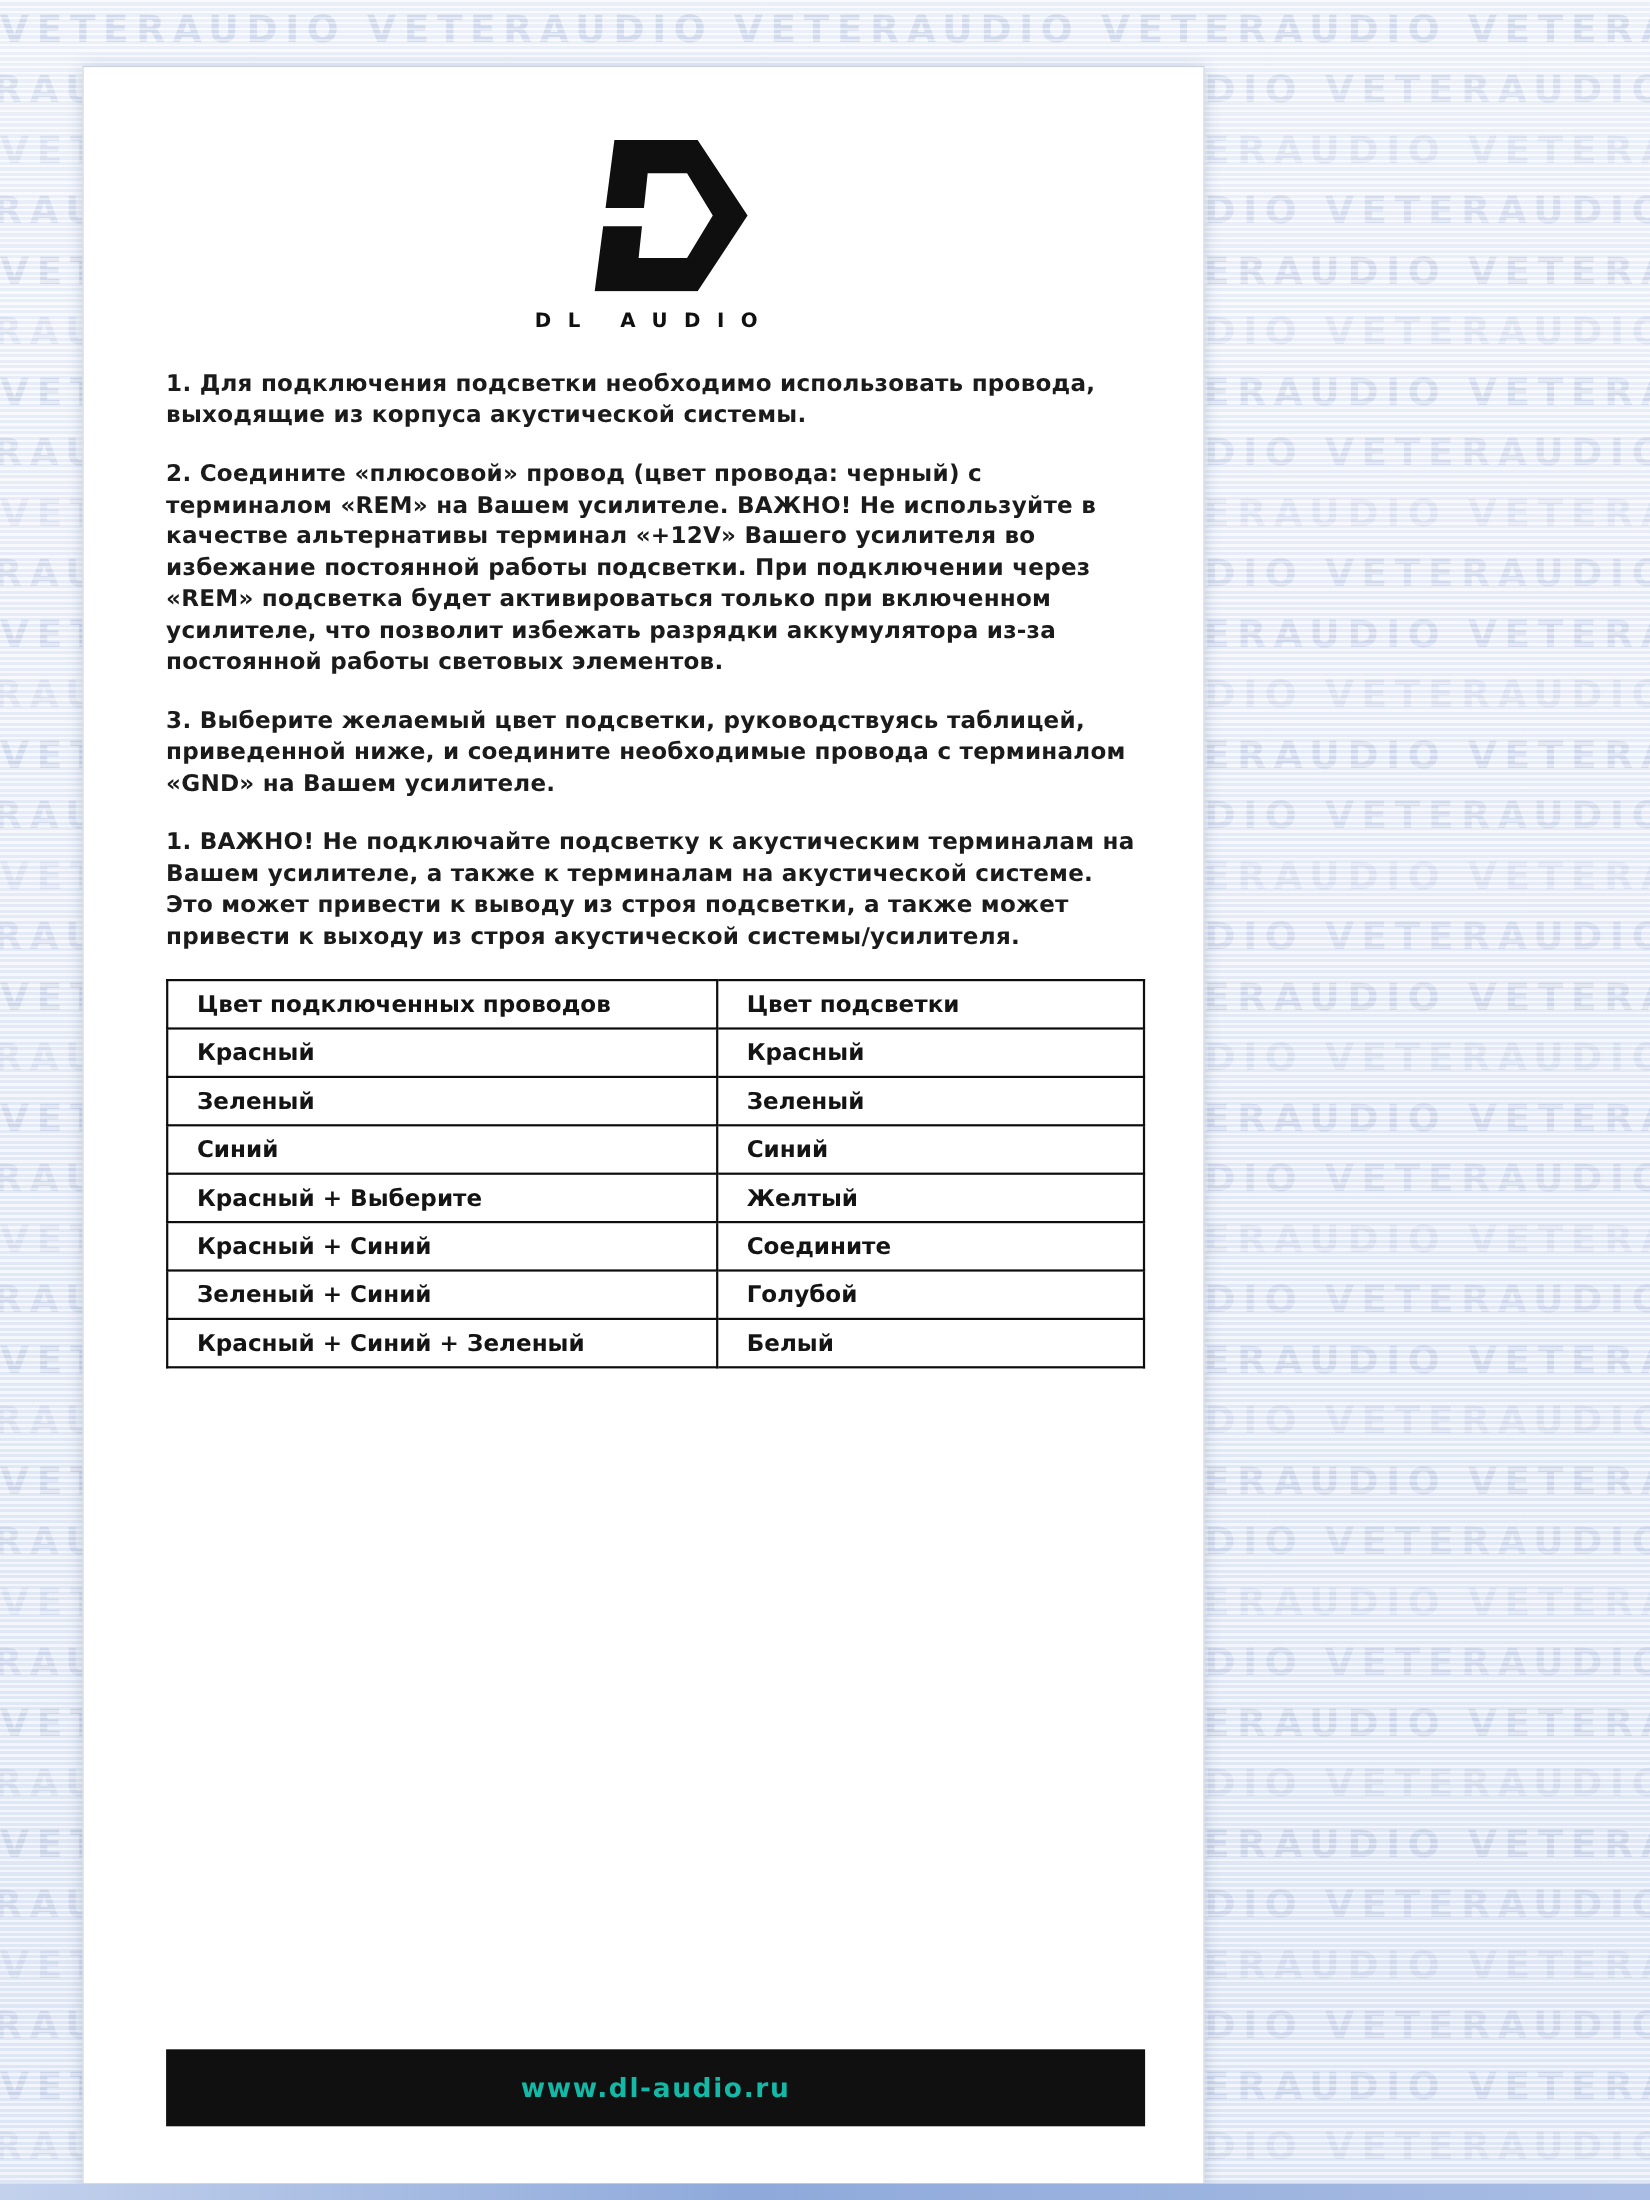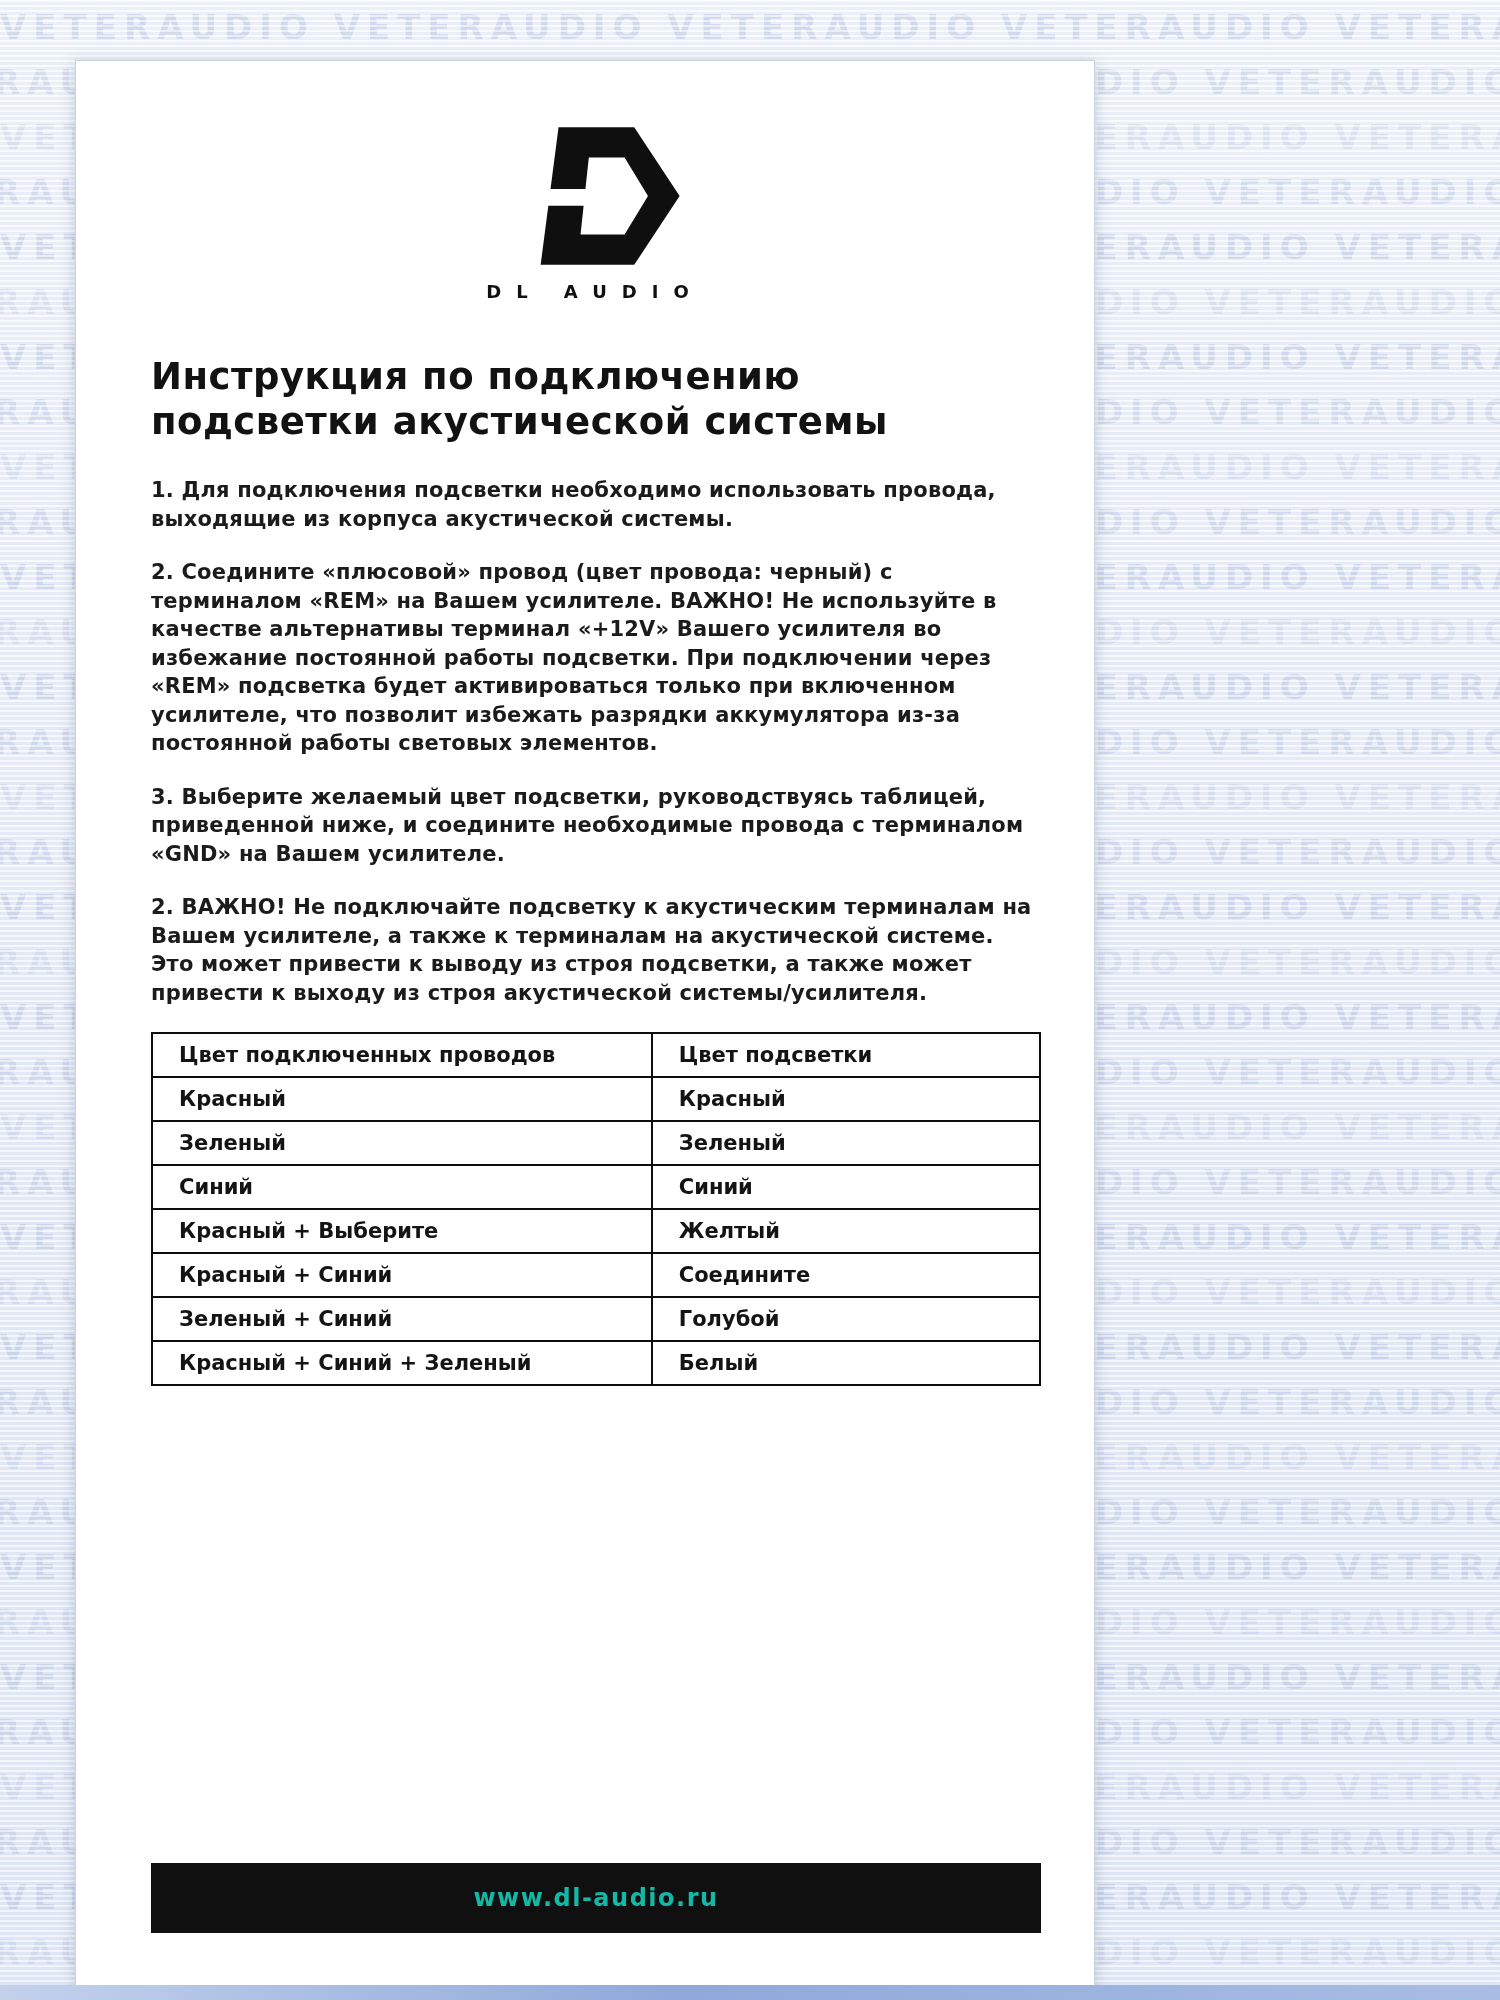--- a/index.html
+++ b/index.html
@@ -196,27 +196,26 @@
 
     <div class="logo-wrap">
       <svg width="172" height="138" viewBox="0 0 250 200" aria-hidden="true">
         <path d="M72,0 L182,0 L248,100 L182,200 L46,200 Z
                  M116,44 L168,44 L202,100 L168,156 L104,156 Z" fill="#0f0f0f" fill-rule="evenodd"></path>
         <polygon points="52,90 118,90 114,114 48,114" fill="#ffffff"></polygon>
       </svg>
       <div class="brand-text">DL AUDIO</div>
     </div>
 
-    <h1 class="doc-title"><span>Инструкция по подключению</span><br><span>подсветки акустической системы</span></h1>
 
     <div class="paragraphs">
         <p class="para">1. Для подключения подсветки необходимо использовать провода, выходящие из корпуса акустической системы.</p>
         <p class="para">2. Соедините «плюсовой» провод (цвет провода: черный) с терминалом «REM» на Вашем усилителе. ВАЖНО! Не используйте в качестве альтернативы терминал «+12V» Вашего усилителя во избежание постоянной работы подсветки. При подключении через «REM» подсветка будет активироваться только при включенном усилителе, что позволит избежать разрядки аккумулятора из-за постоянной работы световых элементов.</p>
         <p class="para">3. Выберите желаемый цвет подсветки, руководствуясь таблицей, приведенной ниже, и соедините необходимые провода с терминалом «GND» на Вашем усилителе.</p>
-        <p class="para">2. ВАЖНО! Не подключайте подсветку к акустическим терминалам на Вашем усилителе, а также к терминалам на акустической системе. Это может привести к выводу из строя подсветки, а также может привести к выходу из строя акустической системы/усилителя.</p>
+        <p class="para">1. ВАЖНО! Не подключайте подсветку к акустическим терминалам на Вашем усилителе, а также к терминалам на акустической системе. Это может привести к выводу из строя подсветки, а также может привести к выходу из строя акустической системы/усилителя.</p>
       </div>
 
     <table class="color-table">
       <thead>
         <tr>
             <th>Цвет подключенных проводов</th>
             <th>Цвет подсветки</th>
           </tr>
       </thead>
       <tbody>

